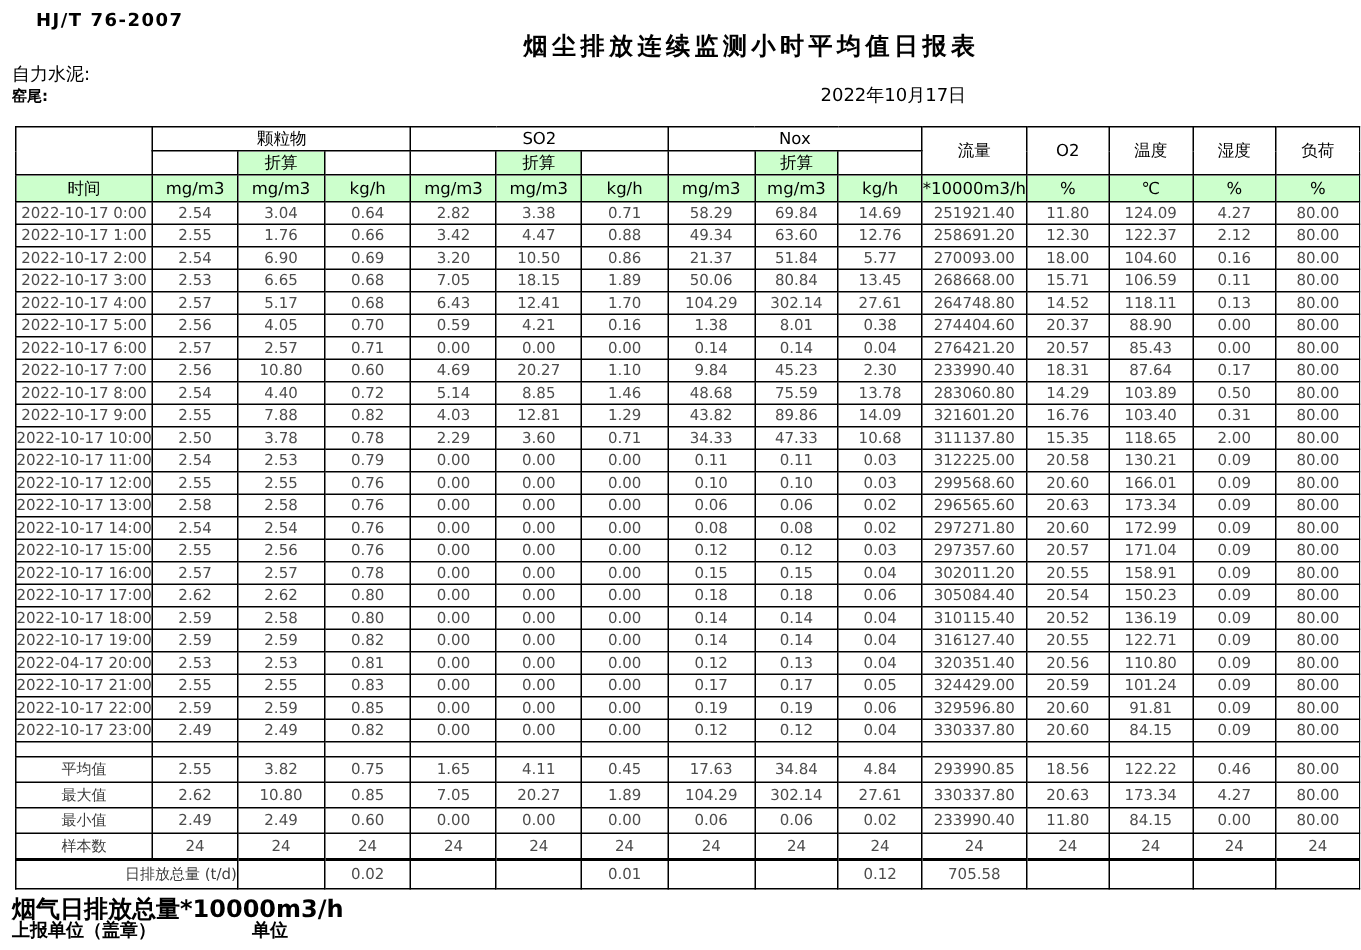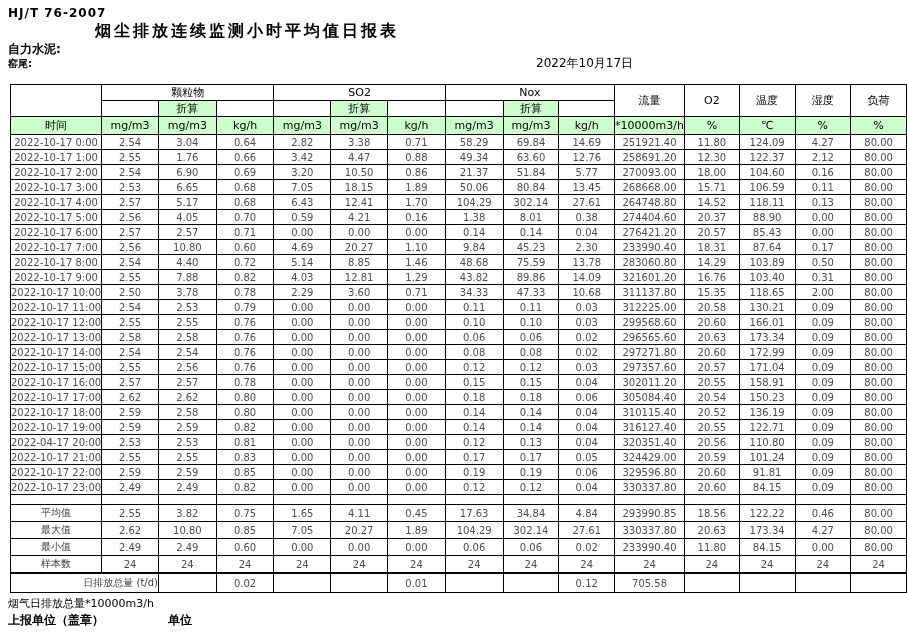--- a/index.html
+++ b/index.html
@@ -1,40 +1,40 @@
 <!DOCTYPE html>
 <html style="--green: #ccffcc;"><head>
 <meta charset="utf-8">
 <style>
   :root { --green:#ccffcc; }
   html,body { margin:0; padding:0; background:#ffffff; }
   .sheet { position:relative; width:907px; height:633px; background:#fff;
            font-family:"DejaVu Sans","Liberation Sans",sans-serif; color:#000; overflow:hidden; }
-  .std     { position:absolute; top:6px;  left:8px; font-size:12px; font-weight:bold; letter-spacing:1px; }
-  .title   { position:absolute; top:21px; left:0; width:100%; 
+  .std     { position:absolute; top:6px;  left:24px; font-size:12px; font-weight:bold; letter-spacing:1px; }
+  .title   { position:absolute; top:21px; left:0; width:100%; text-align:center;
              font-size:16px; font-weight:bold; letter-spacing:3px; text-indent:95px; }
-  .company { position:absolute; top:41px; left:8px; font-size:12px; font-weight:bold; }
+  .company { position:absolute; top:41px; left:8px; font-size:12px; font-weight:normal; }
   .site    { position:absolute; top:57px; left:8px; font-size:10px; font-weight:bold; }
-  .date    { position:absolute; top:55px; left:536px; font-size:12px;text-align:center; }
+  .date    { position:absolute; top:55px; left:547px; font-size:12px;text-align:center; }
 
   table { position:absolute; top:84px; left:10px; border-collapse:collapse; table-layout:fixed; }
   td { border:1px solid #000; text-align:center; vertical-align:middle;
        font-size:10px; color:#4d4d4d; padding:0; white-space:nowrap; overflow:hidden; height:14px; }
   thead td { color:#000; font-size:11px; }
   tr.hr1 td, tr.hr2 td { height:13px; }
   tr.hr3 td { height:17px; }
   .green { background:var(--green); }
   tbody td.time { font-size:10px; }
   tr.blank-row td { height:9px; }
   tr.sum-row td { height:16px; }
   tr.sum-row td:first-child { color:#3d3d3d; }
   tr.total-row td { height:18px; border-top:2px solid #000; }
   tr.total-row td.left { text-align:right; padding-left:17px; color:#3d3d3d; }
 
-  .f1 { position:absolute; top:596px; left:8px;  font-size:11px; font-weight:normal; }
+  .f1 { position:absolute; top:596px; left:8px;  font-size:16px; font-weight:bold; }
   .f2 { position:absolute; top:612px; left:8px;  font-size:12px; font-weight:bold; }
   .f3 { position:absolute; top:612px; left:168px; font-size:12px; font-weight:bold; }
 </style>
 </head>
 <body>
 
 <div class="sheet">
   <div class="std">HJ/T 76-2007</div>
   <div class="title">烟尘排放连续监测小时平均值日报表</div>
   <div class="company">自力水泥:</div>

